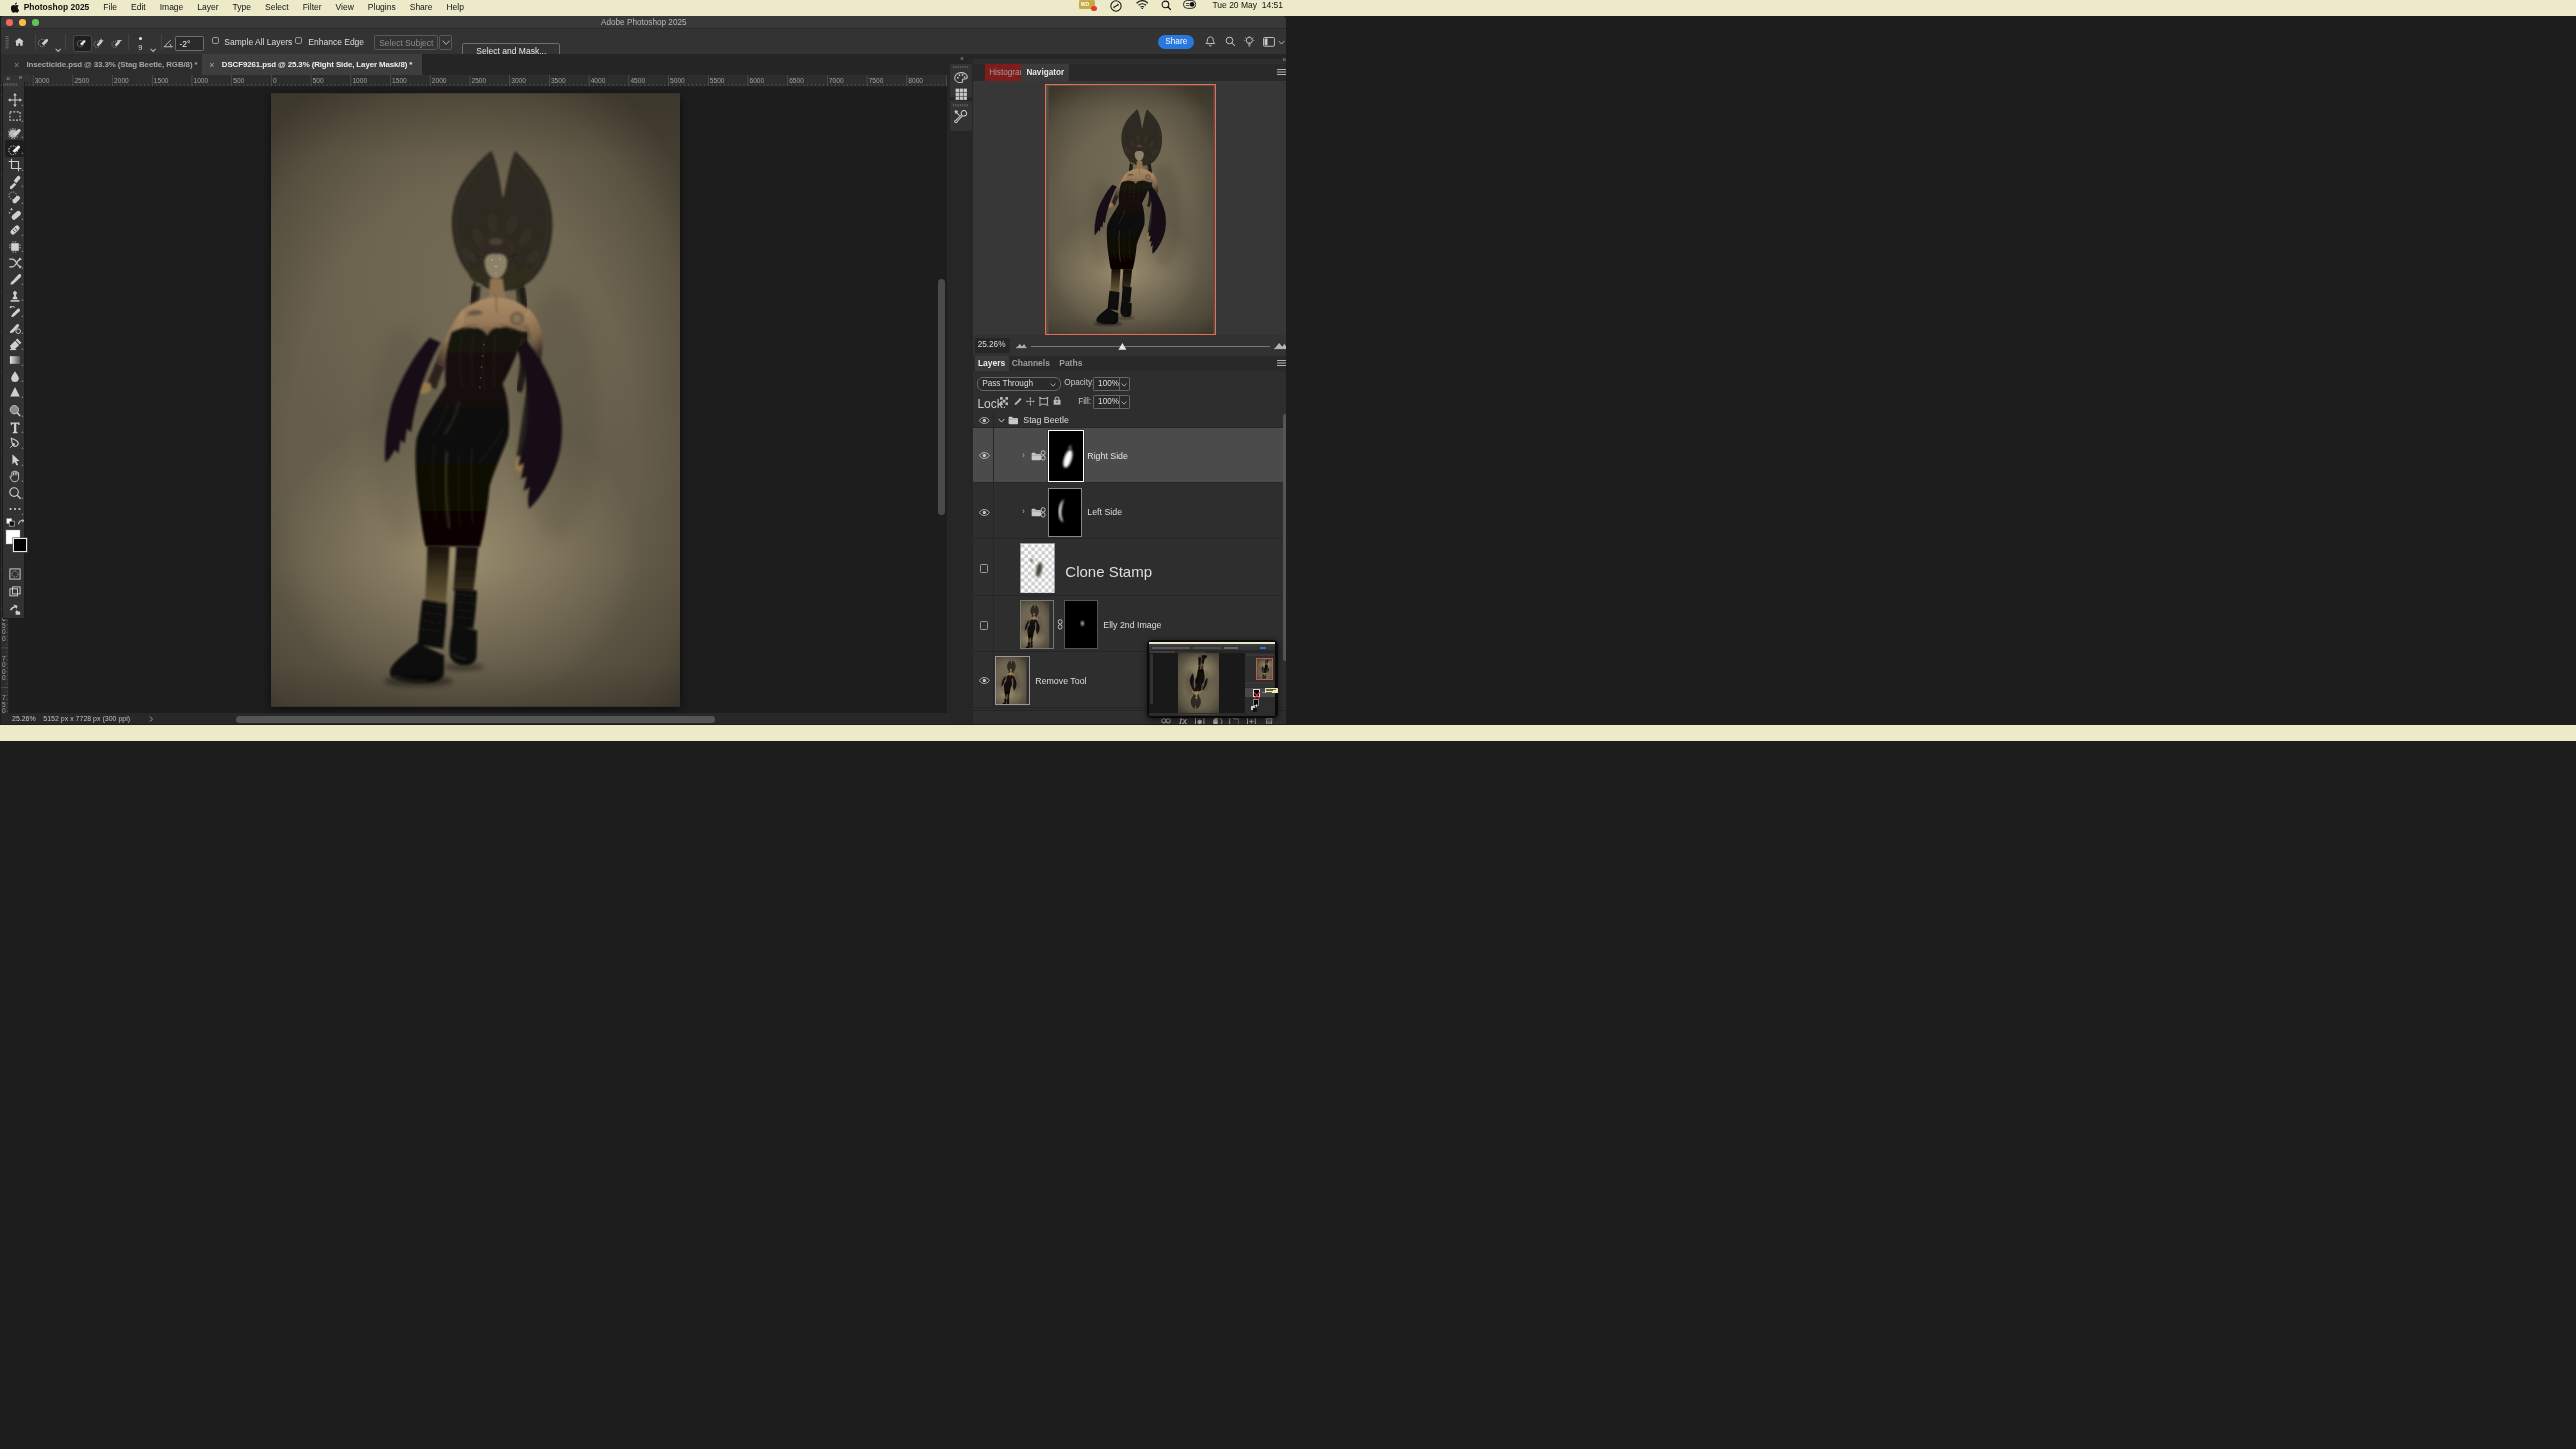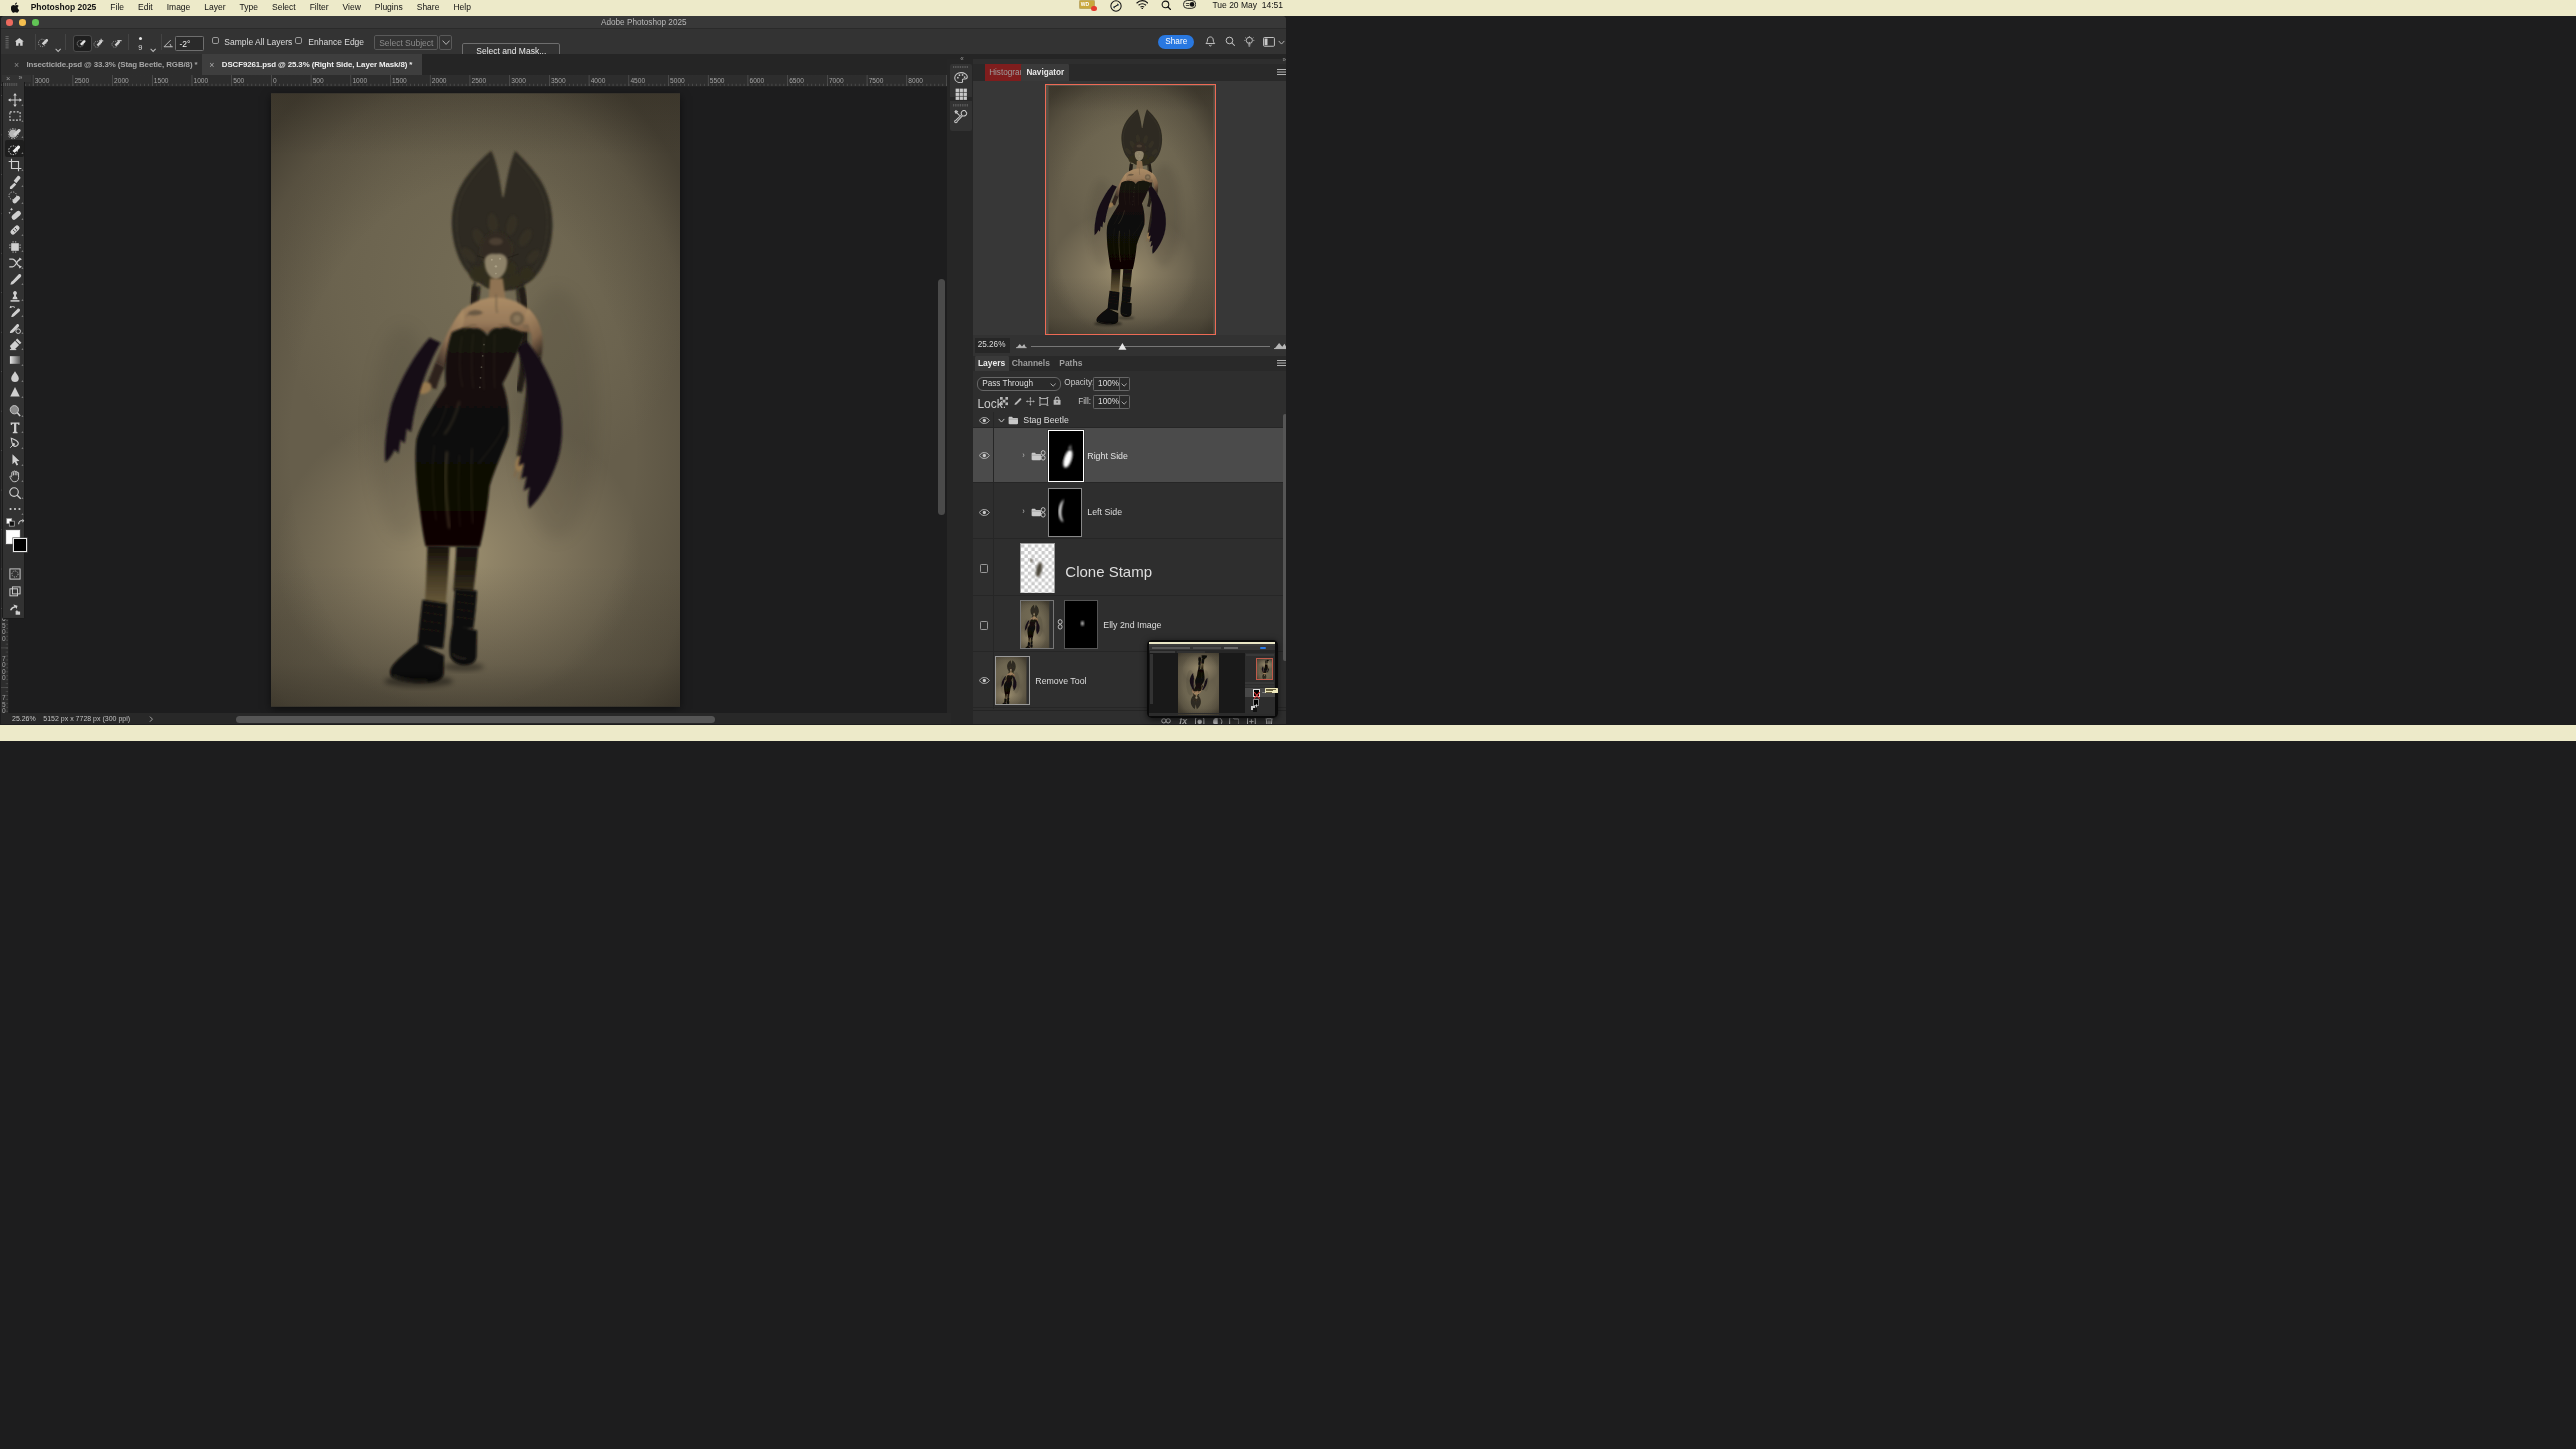--- a/index.html
+++ b/index.html
@@ -28,21 +28,21 @@
 #gutter{position:absolute;left:946px;top:43px;width:2.8px;bottom:0;background:#262626}
 #iconstrip{position:absolute;left:949px;top:43px;width:23px;bottom:0;background:#262626}
 #rpanel{position:absolute;left:972px;top:43px;width:316px;bottom:0;background:#2e2e2e}
 </style>
 </head>
 <body>
 <div id="menubar">
  <svg style="margin-left:11.3px" width="9.4" height="11.3" viewBox="0 0 15 18">
       <path fill="#111" d="M10.6 9.6c0-2 1.6-3 1.7-3.1-.9-1.4-2.4-1.6-2.9-1.6-1.2-.1-2.4.7-3 .7-.6 0-1.6-.7-2.6-.7C2.4 5 1.1 5.8.4 7c-1.4 2.4-.4 6 1 8 .7 1 1.5 2.1 2.6 2 1 0 1.4-.7 2.7-.7s1.6.7 2.7.7c1.1 0 1.8-1 2.5-2 .8-1.2 1.1-2.3 1.1-2.4-.1 0-2.3-.9-2.4-3zM8.7 3.2c.5-.7 1-1.6.8-2.6-.8 0-1.8.6-2.4 1.3-.5.6-1 1.6-.8 2.5.9.1 1.8-.5 2.4-1.2z"></path>
     </svg>
- <span class="mi b" style="margin-left:10px">Photoshop 2025</span>
+ <span class="mi b" style="margin-left:3px">Photoshop 2025</span>
  <span class="mi">File</span>
     <span class="mi">Edit</span>
     <span class="mi">Image</span>
     <span class="mi">Layer</span>
     <span class="mi">Type</span>
     <span class="mi">Select</span>
     <span class="mi">Filter</span>
     <span class="mi">View</span>
     <span class="mi">Plugins</span>
     <span class="mi">Share</span>

